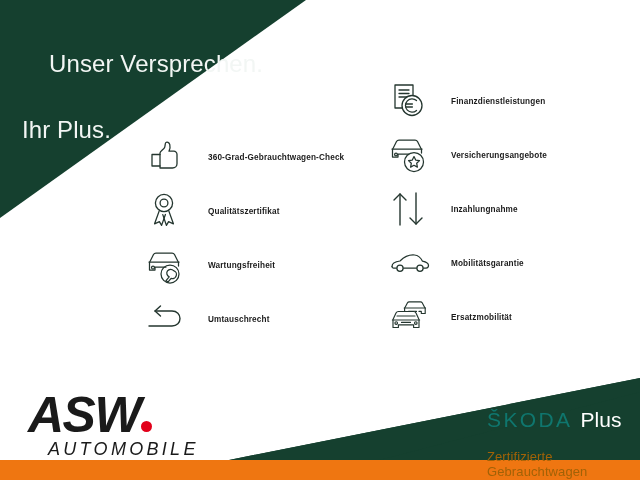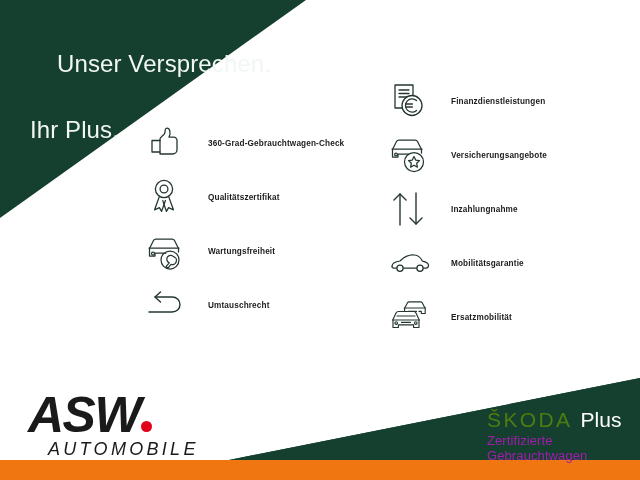--- a/index.html
+++ b/index.html
@@ -19,36 +19,36 @@
   
   .shape-layer {
     position: absolute;
     inset: 0;
     width: 640px; height: 480px;
   }
 
   
   .headline {
     position: absolute;
-    left: 30px;
+    left: 22px;
     top: 14px;
     color: #f2f6f4;
     font-size: 24px;
     line-height: 33px;
     font-weight: 400;
     letter-spacing: 0.1px;
     white-space: pre;
   }
   .headline .l2 { display: block; }
 
   
   .col {
     position: absolute;
   }
-  #col-left  { left: 146px; top: 116px; }
+  #col-left  { left: 146px; top: 130px; }
   #col-right { left: 389px; top: 74px; }
 
   .benefit {
     display: flex;
     align-items: center;
     height: 54px;
   }
   .benefit .ico {
     width: 46px;
     min-width: 46px;
@@ -112,35 +112,35 @@
   }
   #skoda-line1 {
     display: flex;
     align-items: baseline;
     color: #ffffff;
   }
   #skoda-mark {
     font-size: 21px;
     letter-spacing: 2.4px;
     font-weight: 400;
-    color: #4d7c0f;
+    color: #0f766e;
     position: relative;
   }
   #skoda-plus {
     font-size: 21px;
     font-weight: 400;
     color: #ffffff;
     margin-left: 8px;
     letter-spacing: 0px;
   }
   #skoda-sub {
     font-size: 13px;
-    color: #a21caf;
+    color: #a16207;
     letter-spacing: 0.1px;
-    margin-top: 1px;
+    margin-top: 17px;
     font-weight: 400;
   }
 </style>
 </head>
 <body>
 
 <div id="stage">
 
   <svg class="shape-layer" viewBox="0 0 640 480" width="640" height="480" aria-hidden="true">
     <rect x="0" y="0" width="640" height="480" fill="#ffffff"></rect>

